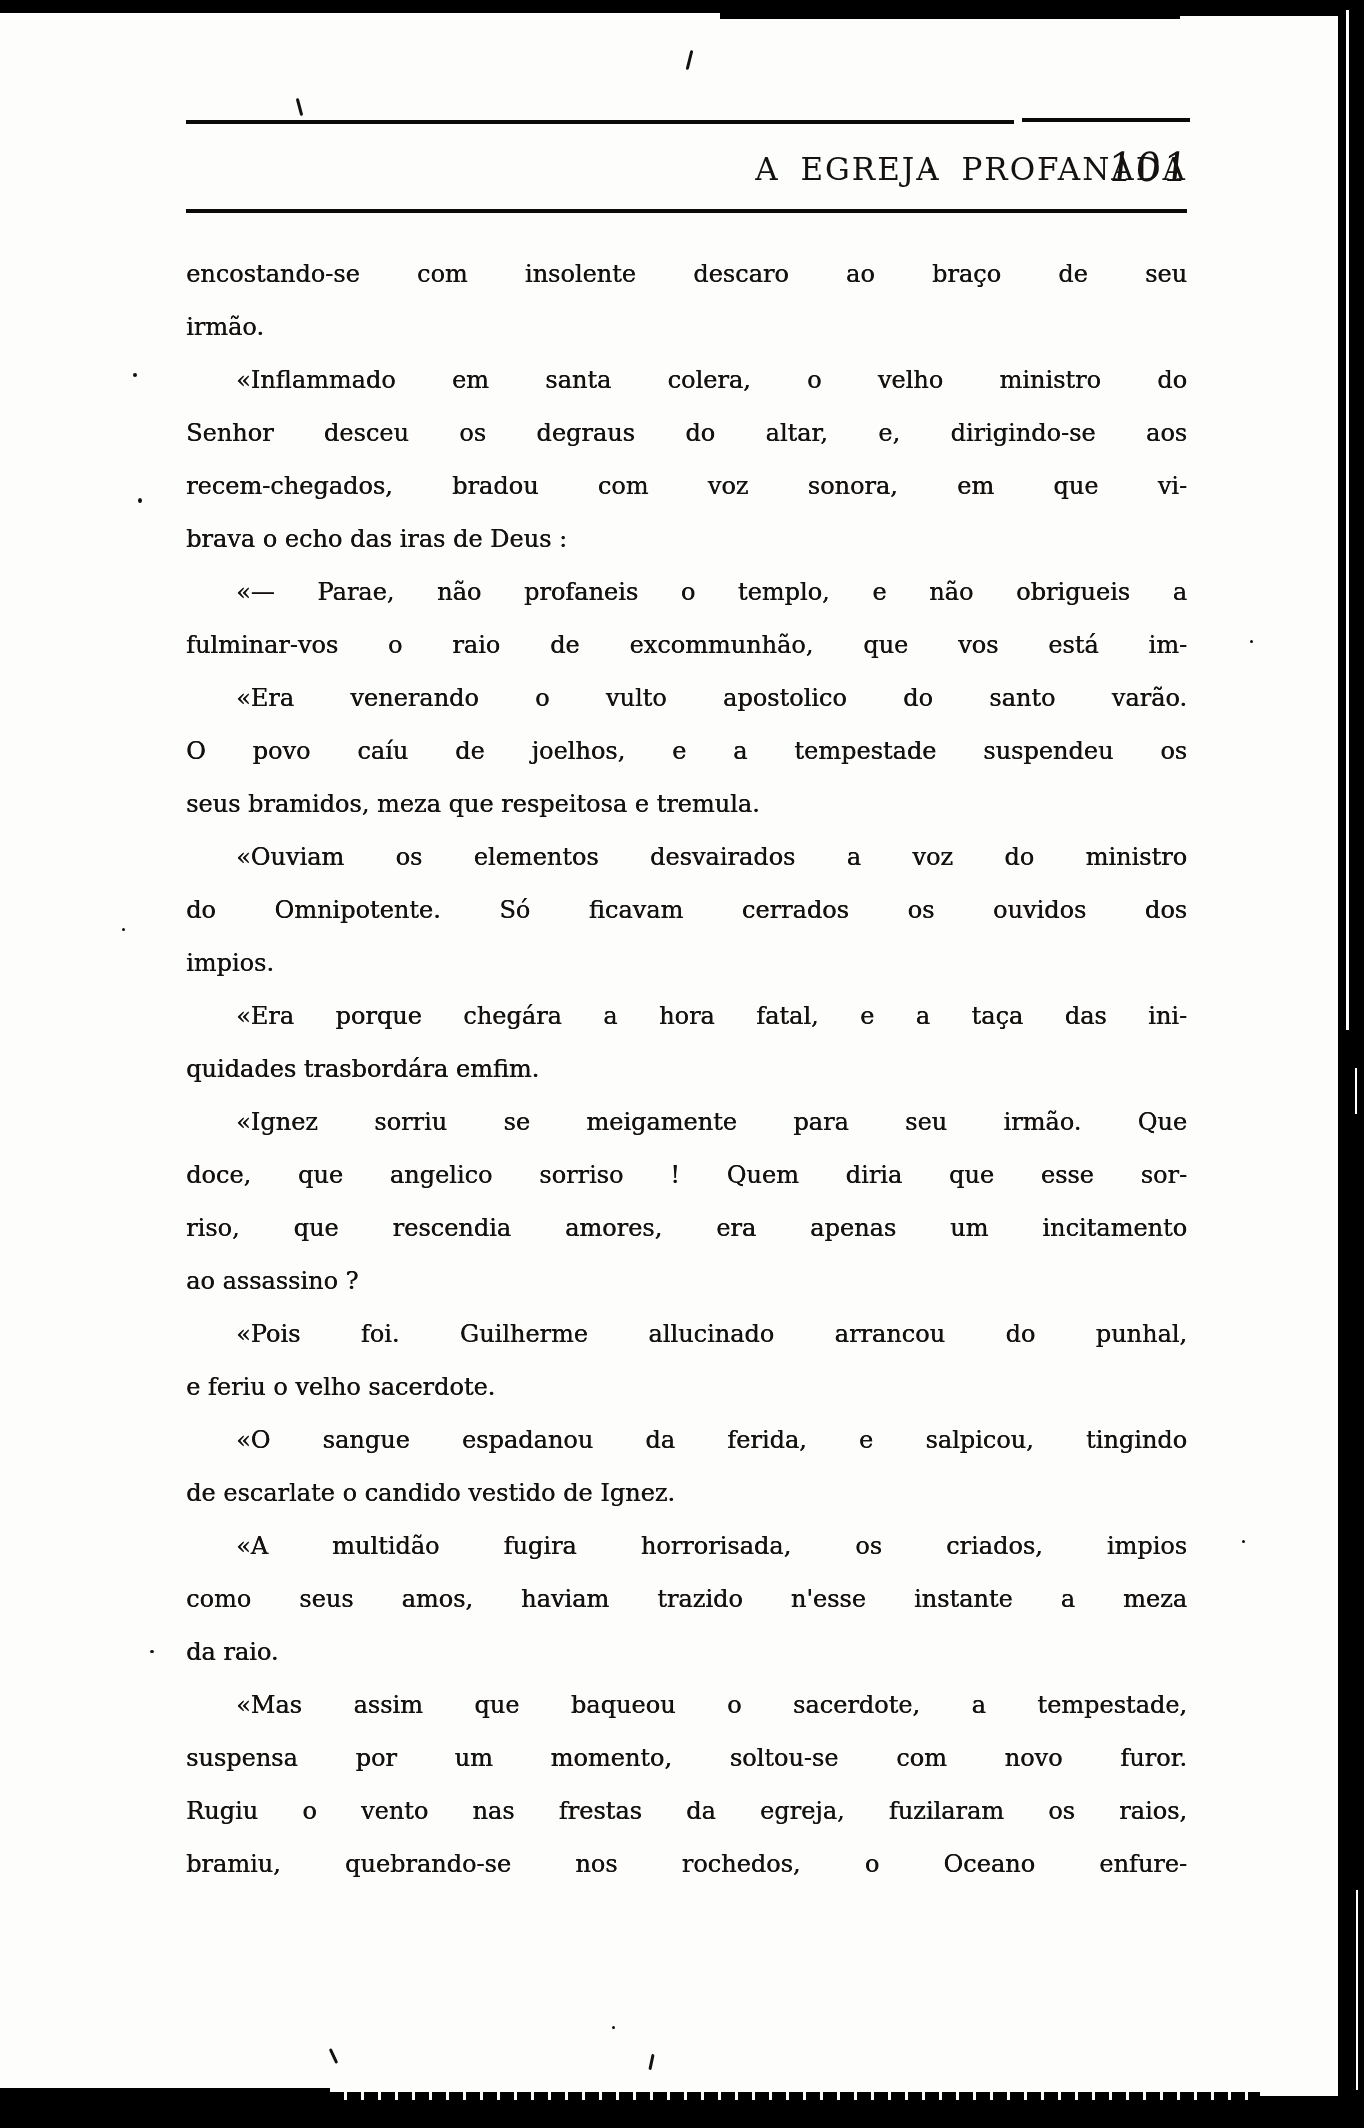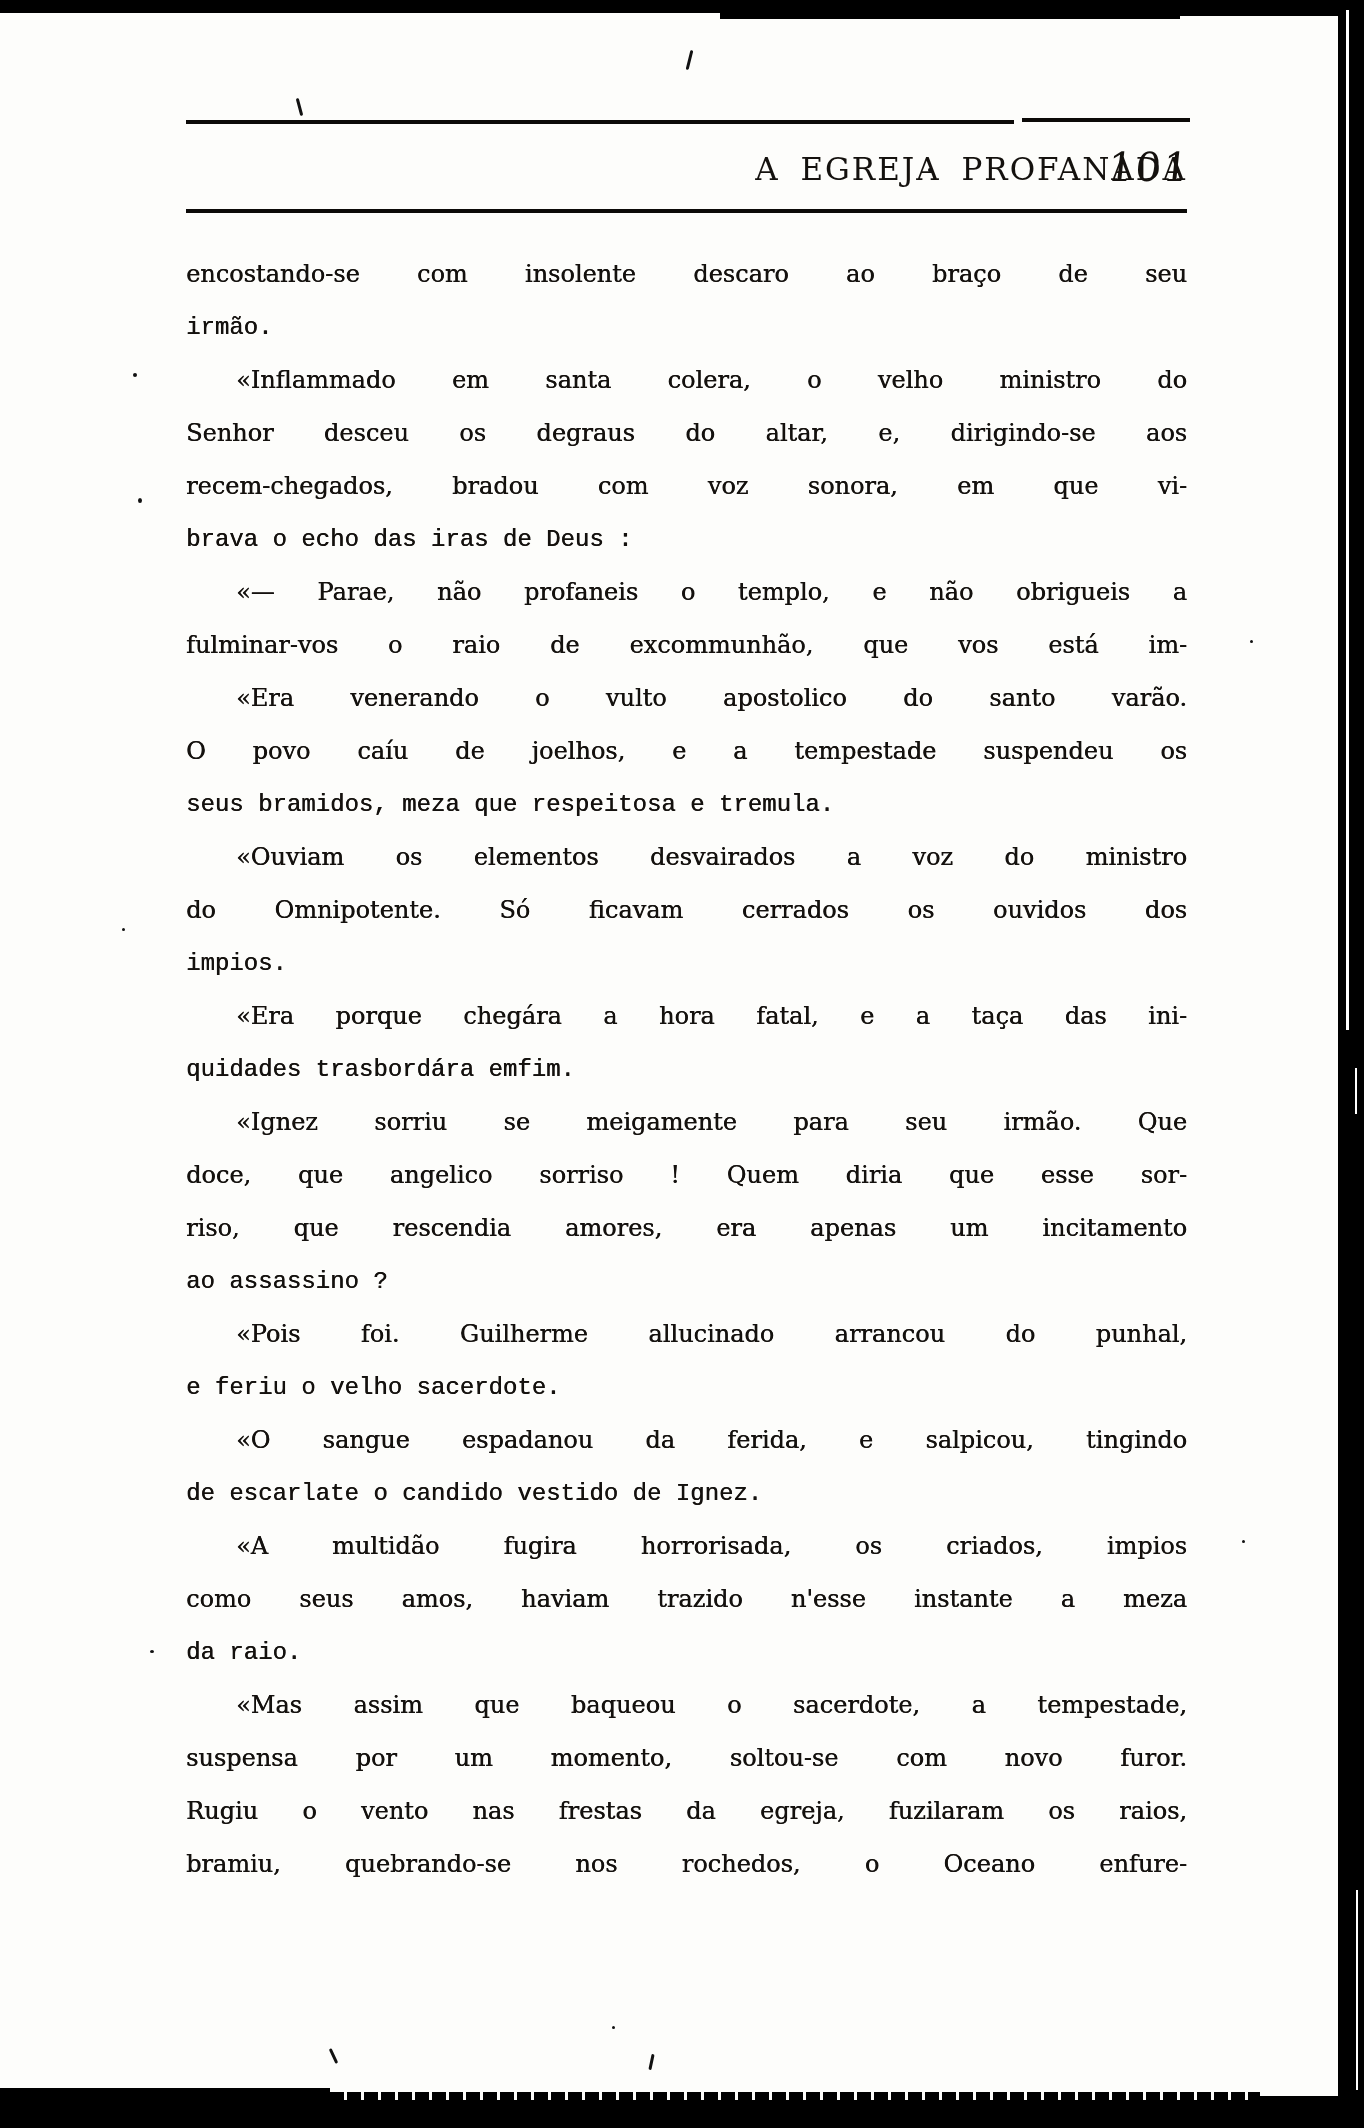--- a/index.html
+++ b/index.html
@@ -49,21 +49,21 @@
     text-shadow: 0.4px 0 0 currentColor;
   }
   .line {
     line-height: 53px;
     height: 53px;
     white-space: nowrap;
     text-align: justify;
     text-align-last: justify;
   }
   .line.indent { padding-left: 50px; }
-  .line.end { text-align-last: left; font-family: Liberation Mono, monospace; }
+  .line.end { text-align-last: left; }
 
   
   .mark { position: absolute; background: #111; }
   .tick { width: 3px; border-radius: 2px; }
   .dot  { border-radius: 50%; }
 </style>
 </head>
 <body>
 
 <div class="page">

